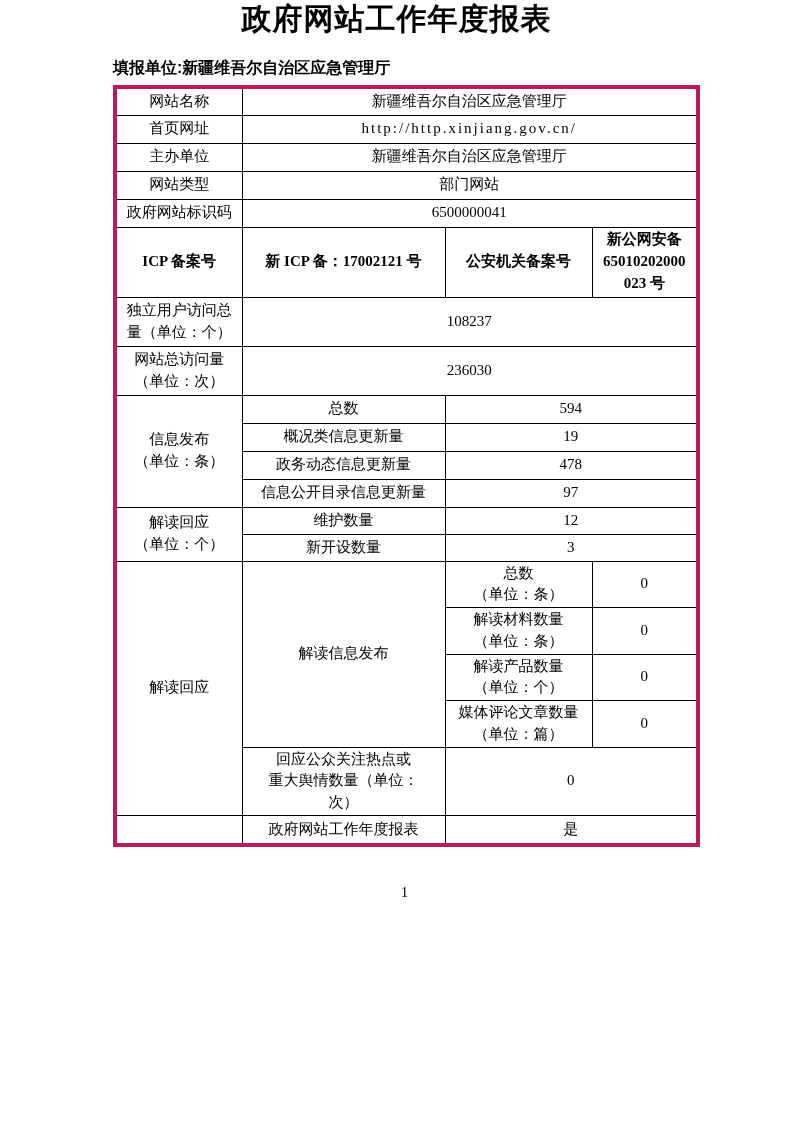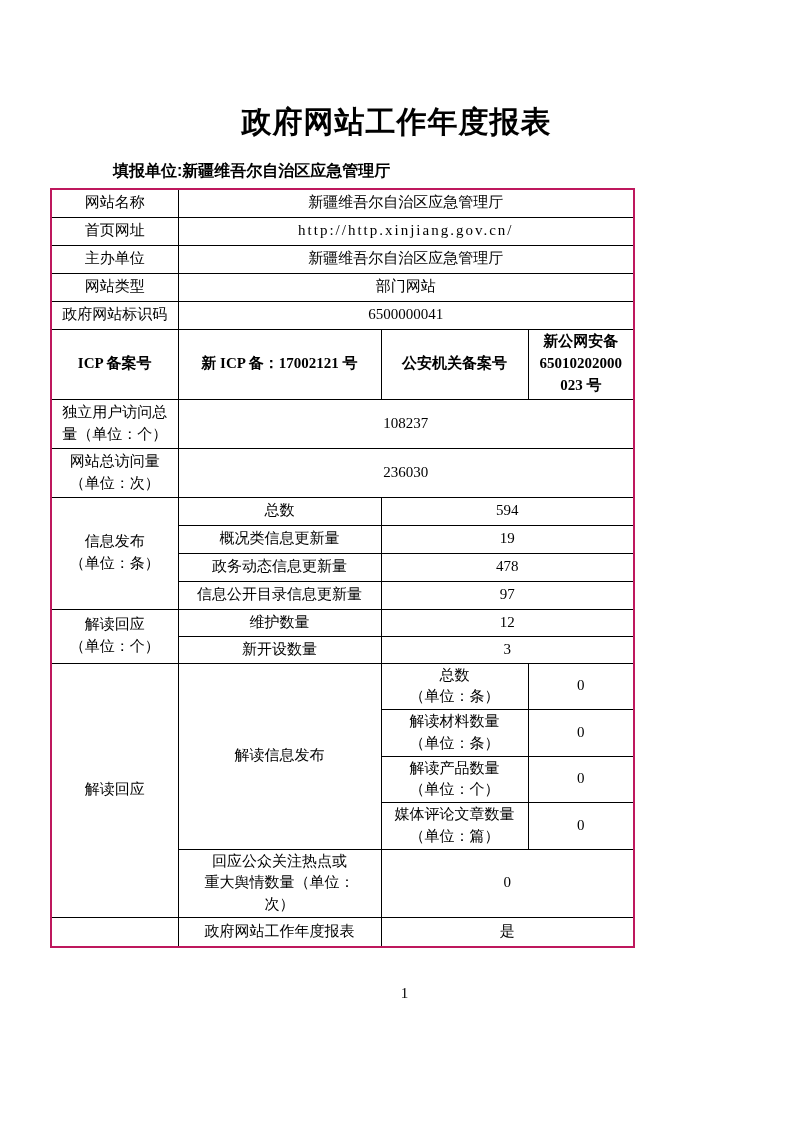--- a/index.html
+++ b/index.html
@@ -8,21 +8,20 @@
     background: #ffffff;
   }
   .page {
     position: relative;
     width: 793px;
     height: 1122px;
     background: #ffffff;
     color: #000000;
     font-family: "Liberation Serif", "DejaVu Serif", serif;
     box-sizing: border-box;
-    padding-top: 103px;
     overflow: hidden;
   }
   .title {
     margin: 0;
     text-align: center;
     font-family: "Liberation Sans", "DejaVu Sans", sans-serif;
     font-weight: 700;
     font-size: 30px;
     line-height: 38px;
     letter-spacing: 1px;
@@ -36,23 +35,23 @@
   .unit-line {
     margin: 20px 0 0 113px;
     font-family: "Liberation Sans", "DejaVu Sans", sans-serif;
     font-weight: 700;
     font-size: 16px;
     line-height: 20px;
   }
   table.report-table {
     border-collapse: collapse;
     table-layout: fixed;
-    margin: 7px 0 0 50px;
+    margin: 7px 0 0 113px;
     width: 583px;
-    border: 2px solid #be185d;
+    border: 4px solid #be185d;
   }
   table.report-table td {
     border: 1px solid #000;
     box-sizing: border-box;
     text-align: center;
     vertical-align: middle;
     font-size: 15px;
     line-height: 1.45;
     padding: 1px 4px;
     white-space: pre-line;

